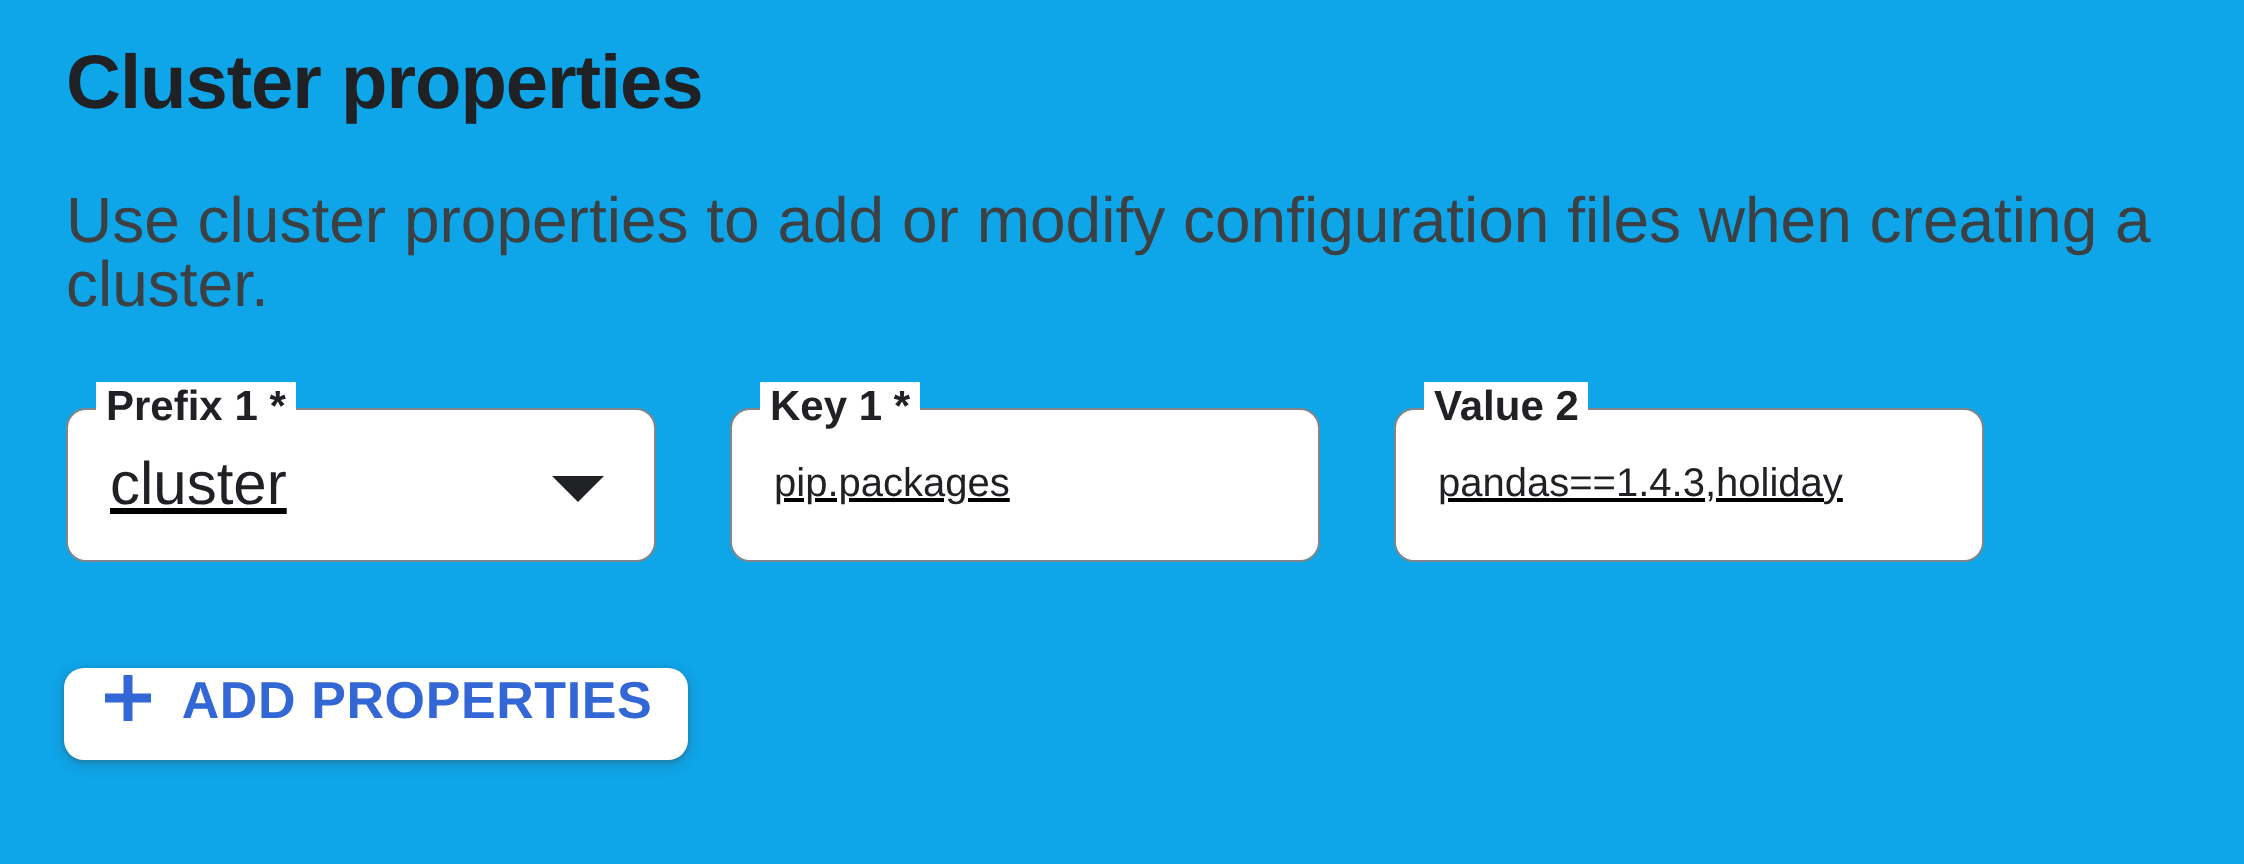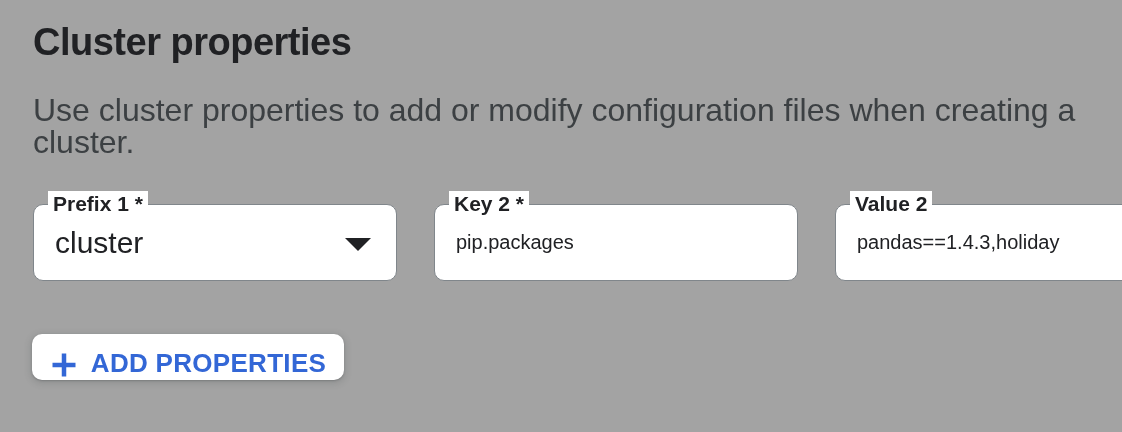--- a/index.html
+++ b/index.html
@@ -5,21 +5,21 @@
   html, body {
     margin: 0;
     padding: 0;
     background: #ffffff;
     font-family: "Liberation Sans", sans-serif;
   }
   .canvas {
     position: relative;
     width: 1122px;
     height: 432px;
-    background: #a3a3a3;
+    background: #0ea5e9;
     overflow: hidden;
   }
   .page-title {
     position: absolute;
     left: 33px;
     top: 18px;
     margin: 0;
     font-size: 38px;
     line-height: 48px;
     font-weight: 700;
@@ -38,28 +38,29 @@
   }
   .fields-row {
     position: absolute;
     left: 33px;
     top: 204px;
     display: flex;
     gap: 37px;
   }
   .field {
     position: relative;
-    width: 364px;
+    width: 295px;
     height: 77px;
     box-sizing: border-box;
     border: 1.5px solid #80868b;
     border-radius: 10px;
     background: #ffffff;
     display: flex;
     align-items: center;
+    text-decoration: underline;
   }
   .field-label {
     position: absolute;
     top: -14px;
     left: 14px;
     background: #ffffff;
     padding: 0 5px;
     font-size: 21px;
     line-height: 26px;
     font-weight: 600;
@@ -103,21 +104,21 @@
     overflow: hidden;
     box-sizing: border-box;
   }
   .add-btn {
     position: absolute;
     left: 32px;
     top: 334px;
     width: 312px;
     height: 46px;
     display: flex;
-    align-items: flex-end;
+    align-items: flex-start;
     justify-content: center;
     gap: 13px;
     background: #ffffff;
     border: none;
     border-radius: 10px;
     box-shadow: 0 1px 2px rgba(60,64,67,0.30), 0 2px 6px 2px rgba(60,64,67,0.15);
     cursor: pointer;
     font-family: "Liberation Sans", sans-serif;
   }
   .add-btn-label {
@@ -146,21 +147,21 @@
 
     <div class="field">
       <span class="field-label">Prefix 1 *</span>
       <div class="select-box">
         <span class="select-value">cluster</span>
         <span class="select-arrow"></span>
       </div>
     </div>
 
     <div class="field">
-      <span class="field-label">Key 2 *</span>
+      <span class="field-label">Key 1 *</span>
       <input class="text-input" type="text" value="pip.packages" style="">
     </div>
 
     <div class="field">
       <span class="field-label">Value 2</span>
       <input class="text-input" type="text" value="pandas==1.4.3,holiday" style="">
     </div>
 
   </div>
 

